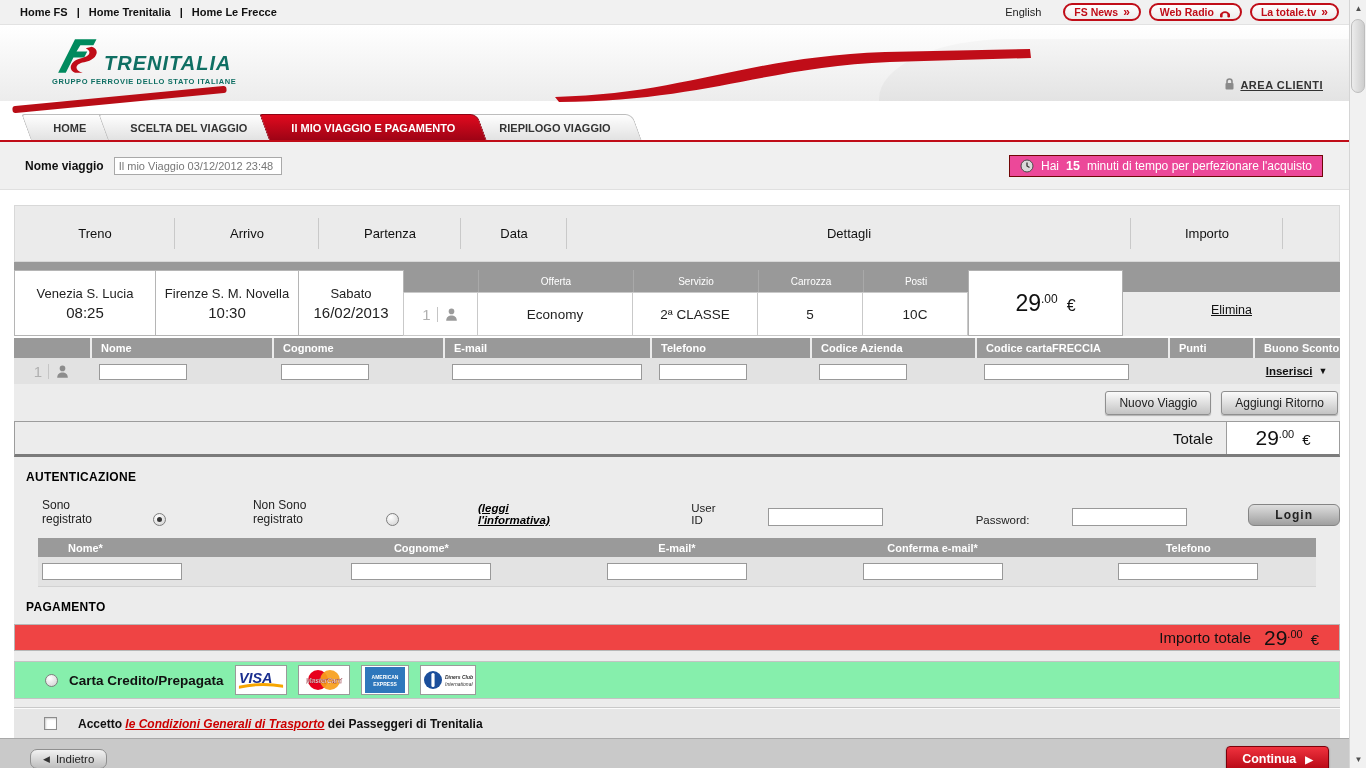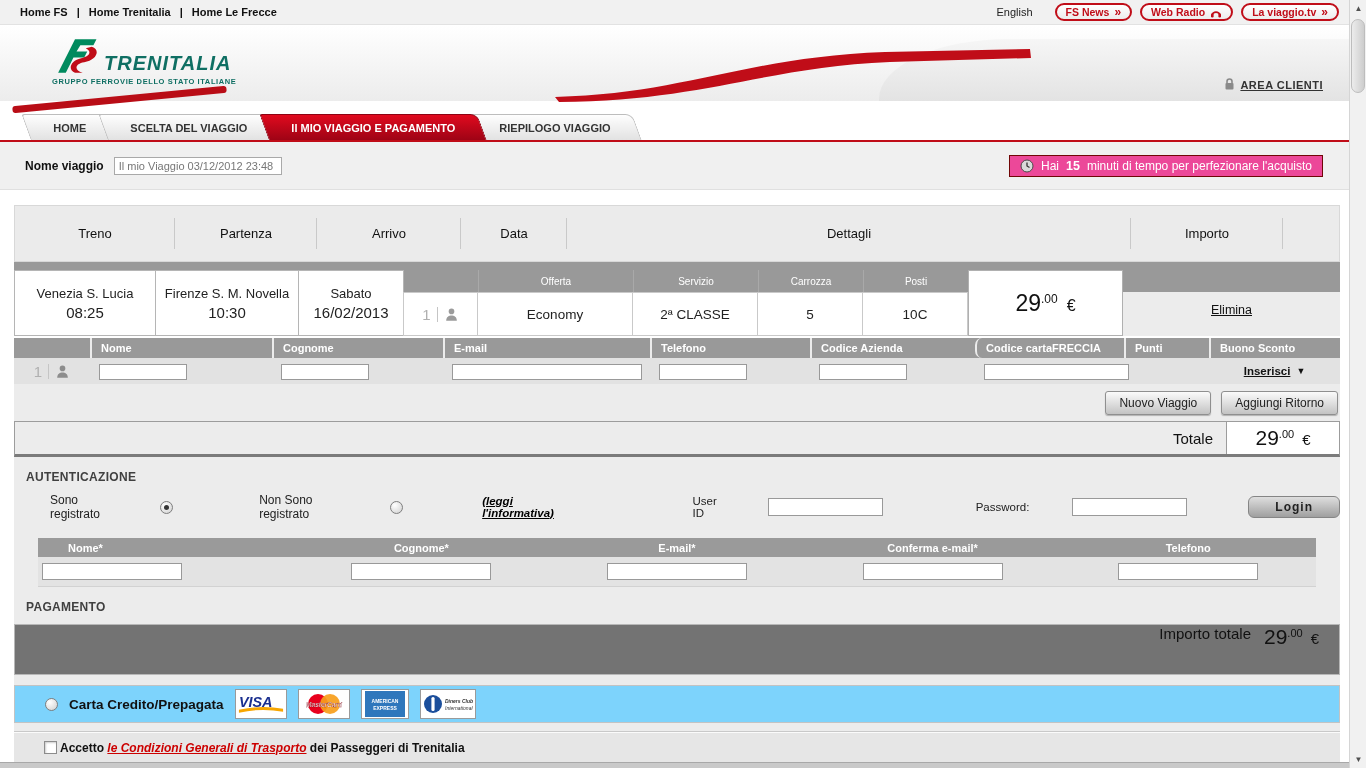--- a/index.html
+++ b/index.html
@@ -69,63 +69,63 @@
   .price .cur { font-size:16px; margin-left:9px; color:#111; }
   .elimcell { flex:1; background:linear-gradient(to bottom,#999 0,#999 22px,#ececec 22px); display:flex; align-items:center; justify-content:center; padding-top:14px; }
   .elimcell a { font-size:12.5px; color:#111; text-decoration:underline; cursor:pointer; }
 
   
   .pstrip { display:flex; height:20px; background:#999; margin-top:2px; align-items:center; color:#fff; font-size:11px; font-weight:bold; }
   .pstrip .pcol { border-left:2px solid #ececec; height:100%; display:flex; align-items:center; padding-left:9px; }
   .pstrip .pcol:first-child { border-left:none; }
   .pvalues { display:flex; height:26px; background:#e2e2e2; align-items:center; }
   .pcol0 { width:76px; } .pcol1 { width:182px; } .pcol2 { width:171px; } .pcol3 { width:207px; }
-  .pcol4 { width:160px; } .pcol5 { width:165px; } .pcol6 { width:149px;border-radius:7px; } .pcol7 { width:85px; } .pcol8 { flex:1; }
+  .pcol4 { width:160px; } .pcol5 { width:165px; } .pcol6 { width:193px; } .pcol7 { width:85px; } .pcol8 { flex:1; }
   .pvalues input { height:16px; border:1px solid #999; background:#fff; margin-left:9px; font-family:"Liberation Sans",sans-serif; font-size:11px; padding:0 3px; }
   .pvalues .paxbox { display:flex; align-items:center; justify-content:center; gap:6px; }
   .inserisci { display:flex; align-items:center; justify-content:center; gap:6px; width:100%; }
   .inserisci a { font-size:11.5px; font-weight:bold; color:#111; text-decoration:underline; cursor:pointer; }
   .inserisci .dd { font-size:9px; color:#111; }
 
   
   .section { background:#ececec; border-bottom:1px solid #c9c9c9; padding-bottom:8px; }
   .btnrow { display:flex; justify-content:flex-end; gap:10px; padding:7px 2px 6px 0; }
   .graybtn { background:linear-gradient(#fbfbfb,#c3c3c3); border:1px solid #8f8f8f; border-radius:3px; font-size:12px; color:#222; padding:4px 13px; cursor:pointer; box-shadow:0 1px 1px rgba(0,0,0,.25); font-family:"Liberation Sans",sans-serif; }
   .totalbox { height:36px; border:1px solid #9c9c9c; border-bottom:3px solid #7b7b7b; display:flex; justify-content:flex-end; align-items:stretch; background:#ececec; }
   .totalbox .tlabel { font-size:15px; color:#111; display:flex; align-items:center; margin-right:13px; }
   .totalbox .pricebox { width:113px; background:#fff; border-left:1px solid #9c9c9c; display:flex; align-items:center; justify-content:center; }
   .pricebox .int, .impbar .int { font-size:21px; color:#111; }
   .pricebox .dec, .impbar .dec { font-size:11px; vertical-align:7px; color:#111; }
   .pricebox .cur, .impbar .cur { font-size:15px; margin-left:8px; color:#111; }
-  .secheading { font-size:12px; font-weight:bold; letter-spacing:0.3px; color:#404040; padding:13px 0 0 12px; }
-  .authrow { height:38px; display:flex; align-items:center; font-size:12px; padding-left:36px; margin-top:4px;gap:36px; }
+  .secheading { font-size:12px; font-weight:bold; letter-spacing:0.3px; color:#000000; padding:13px 0 0 12px; }
+  .authrow { height:38px; display:flex; align-items:flex-end; font-size:12px; padding-left:28px; margin-top:4px;gap:36px; }
   .radio { width:13px; height:13px; border-radius:50%; border:1px solid #7e7e7e; background:radial-gradient(circle at 35% 30%, #ffffff, #cfcfcf); position:relative; display:inline-block; cursor:pointer; flex:none; }
   .radio.checked::after { content:""; position:absolute; left:3px; top:3px; width:5px; height:5px; border-radius:50%; background:#353535; }
   .authrow .rl { margin:0 5px 0 0; }
   .authrow .gap { width:17px; } .authrow .sgap { width:8px; }
   .infolink { font-size:11.5px; font-weight:bold; font-style:italic; text-decoration:underline; color:#000; cursor:pointer; }
   .authrow .fieldlbl { font-size:11.5px; color:#222; margin-right:7px; }
   .authrow input { width:115px; height:18px; border:1px solid #999; font-family:"Liberation Sans",sans-serif; font-size:11px; padding:0 3px; }
   .loginbtn { background:linear-gradient(#dedede,#9f9f9f); border:1px solid #858585; border-radius:6px; font-size:12px; color:#222; padding:3px 26px; margin-left:25px; cursor:pointer; letter-spacing:1px; font-family:"Liberation Sans",sans-serif;font-weight:bold; }
   .formwrap { margin:12px 24px 0 24px; }
   .formbar { display:flex; height:19px; background:#9a9a9a; align-items:center; color:#fff; font-size:11px; font-weight:bold; }
   .fcol { width:20%; display:flex; justify-content:center; }
   .fcol.first { justify-content:flex-start; padding-left:30px; }
   .forminputs { display:flex; height:30px; background:#e3e3e3; border-bottom:1px solid #d2d2d2; align-items:center; }
   .forminputs input { width:140px; height:17px; border:1px solid #999; font-family:"Liberation Sans",sans-serif; font-size:11px; padding:0 3px; }
   .forminputs .fcol.first { padding-left:4px; }
-  .impbar { height:51px; background:#737373; border:1px solid #b7b7b7; margin-top:10px; display:flex; justify-content:flex-end; align-items:flex-start; padding-right:20px; }
+  .impbar { height:27px; background:#ef4444; border:1px solid #b7b7b7; margin-top:10px; display:flex; justify-content:flex-end; align-items:center; padding-right:20px; }
   .impbar .implbl { font-size:15px; color:#111; margin-right:13px; }
-  .cardrow { margin-top:10px; height:38px; border:1px solid #c3c3c3; background:#7dd3fc; display:flex; align-items:center; padding-left:30px; gap:11px; }
+  .cardrow { margin-top:10px; height:38px; border:1px solid #c3c3c3; background:#86efac; display:flex; align-items:center; padding-left:30px; gap:11px; }
   .cardrow .mlabel { font-size:13.5px; font-weight:bold; color:#111; }
   .cardbox { width:52px; height:30px; background:#fff; border:1px solid #9a9a9a; display:flex; align-items:center; justify-content:center; overflow:hidden; cursor:pointer; }
   .cardbox.amex { width:48px; } .cardbox.diners { width:56px; }
 
   
-  .termsband { height:30px; background:#e6e6e6; border-top:1px solid #fbfbfb; display:flex; align-items:center; gap:3px; padding-left:30px; font-size:12px; font-weight:bold; color:#111; }
+  .termsband { height:30px; background:#e6e6e6; border-top:1px solid #fbfbfb; display:flex; align-items:center; gap:21px; padding-left:30px; font-size:12px; font-weight:bold; color:#111; }
   .checkbox { width:13px; height:13px; background:#fff; border:1px solid #8c8c8c; box-shadow:inset 1px 1px 2px rgba(0,0,0,.2); cursor:pointer; flex:none; }
   .termsband .tlink { color:#cc0000; font-style:italic; text-decoration:underline; cursor:pointer; }
   .footer { height:41px; background:#c9c9c9; border-top:1px solid #a8a8a8; display:flex; align-items:center; justify-content:space-between; padding:0 20px 0 30px; margin-top:0; }
   .backbtn { background:linear-gradient(#f2f2f2,#bdbdbd); border:1px solid #8f8f8f; border-radius:7px; font-size:11.5px; color:#222; padding:3px 12px; display:flex; align-items:center; gap:6px; cursor:pointer; font-family:"Liberation Sans",sans-serif; }
   .backbtn .arr { font-size:9px; color:#333; }
   .contbtn { background:linear-gradient(#ef323e,#b30512); border:1px solid #7c000a; border-radius:4px; color:#fff; font-weight:bold; font-size:12.5px; padding:5px 15px; display:flex; align-items:center; gap:9px; cursor:pointer; box-shadow:0 1px 2px rgba(0,0,0,.4); font-family:"Liberation Sans",sans-serif; }
   .contbtn .arr { font-size:10px; }
 
   
   .scrollbar { position:absolute; right:0; top:0; width:17px; height:768px; background:#f1f1f1; border-left:1px solid #d5d5d5; z-index:20; }
@@ -154,21 +154,21 @@
       </span>
       <span class="pill">
         <span>Web Radio</span>
         <svg width="12" height="11" viewBox="0 0 12 11">
             <path d="M2 8 A4.2 4.2 0 0 1 10 8" fill="none" stroke="#c00d18" stroke-width="1.8"></path>
             <rect x="1" y="6.5" width="2.6" height="4" rx="1.2" fill="#c00d18"></rect>
             <rect x="8.4" y="6.5" width="2.6" height="4" rx="1.2" fill="#c00d18"></rect>
           </svg>
       </span>
       <span class="pill">
-        <span>La viaggio.tv</span>
+        <span>La totale.tv</span>
         <span class="chev">»</span>
       </span>
     </div>
   </div>
 
   <div class="headerband">
     <div class="grayround"></div>
     <svg class="swoosh" width="480" height="54" viewBox="0 0 480 54">
       <path d="M0,48 C130,45 190,8 330,3 L475,0 L476,9 L335,13 C210,18 150,52 4,53 Z" fill="#c00d18"></path>
     </svg>
@@ -220,22 +220,22 @@
       <span>minuti di tempo per perfezionare l'acquisto</span>
     </div>
   </div>
 
   <div class="gap15"></div>
 
   <div class="main">
 
     <div class="jheader">
       <div class="jh-col" style="width:160px">Treno</div>
+      <div class="jh-col" style="width:144px">Arrivo</div>
       <div class="jh-col" style="width:142px">Partenza</div>
-      <div class="jh-col" style="width:144px">Arrivo</div>
       <div class="jh-col" style="width:106px">Data</div>
       <div class="jh-col" style="width:564px">Dettagli</div>
       <div class="jh-col" style="width:152px">Importo</div>
       <div class="jh-col" style="flex:1"></div>
     </div>
     <div class="graystrip"></div>
 
     <div class="jrow">
       <div class="jcell" style="width:142px">
         <span>Venezia S. Lucia</span>

